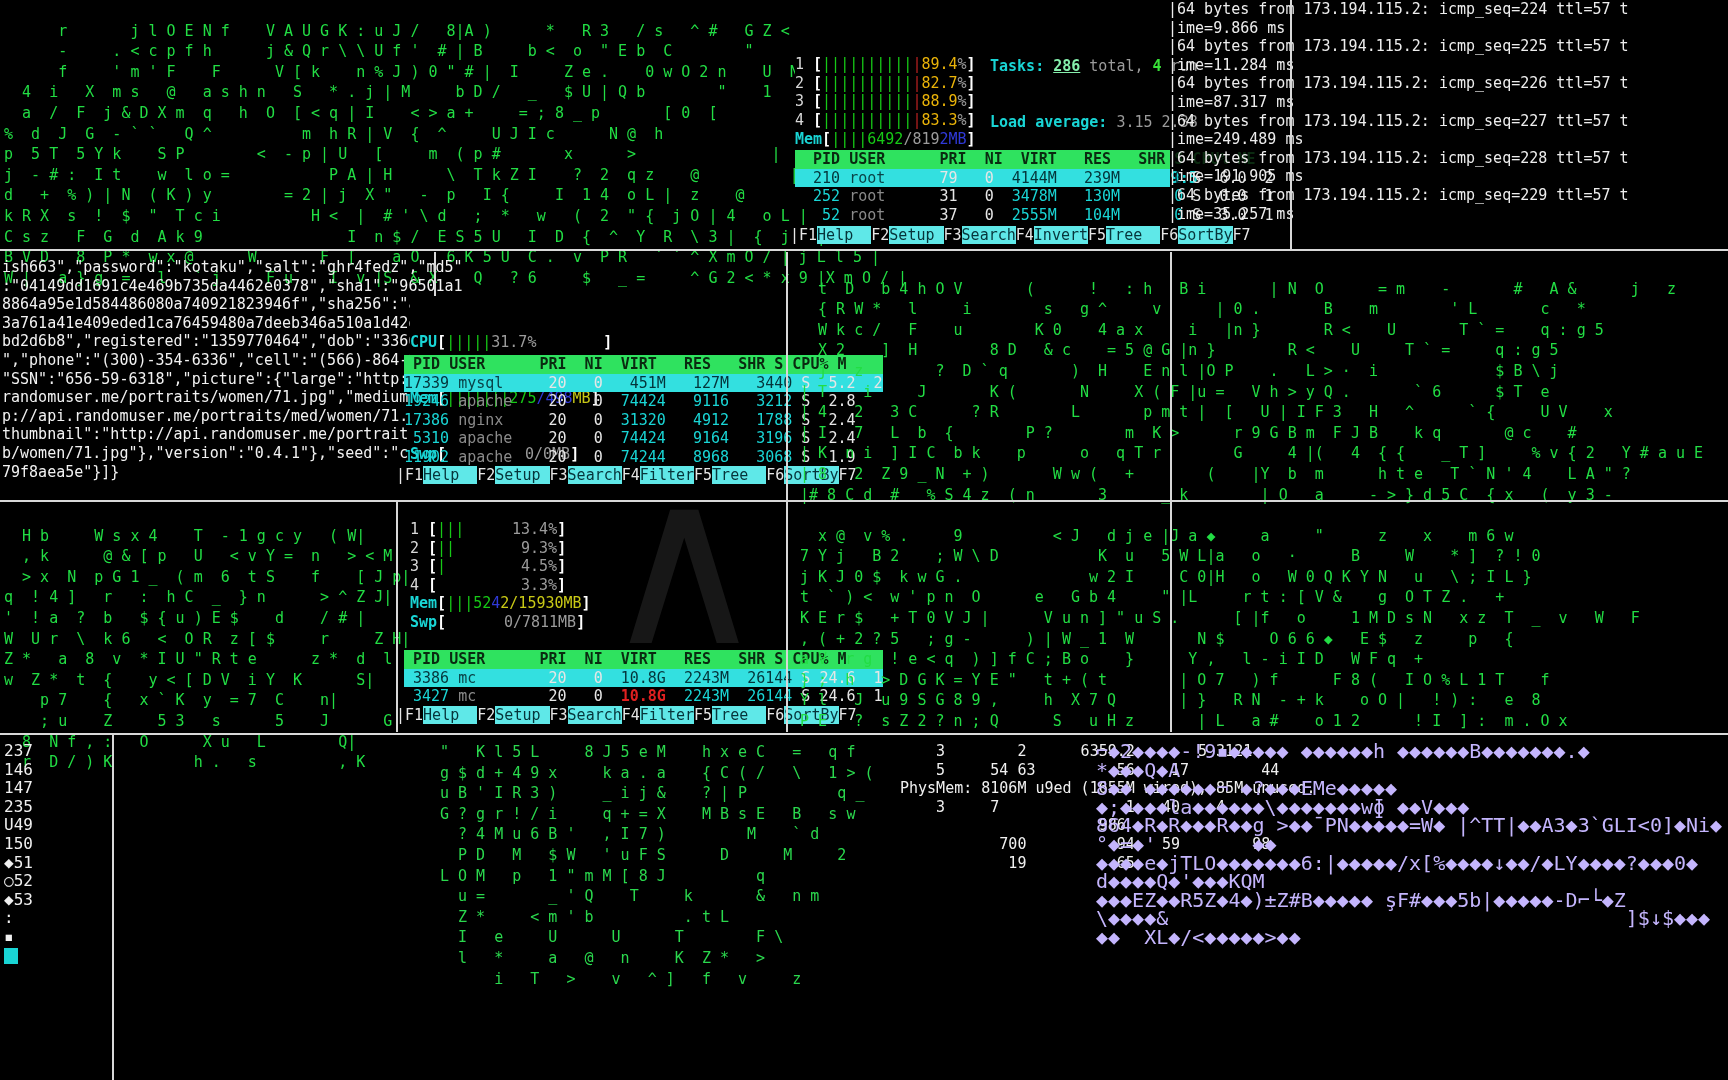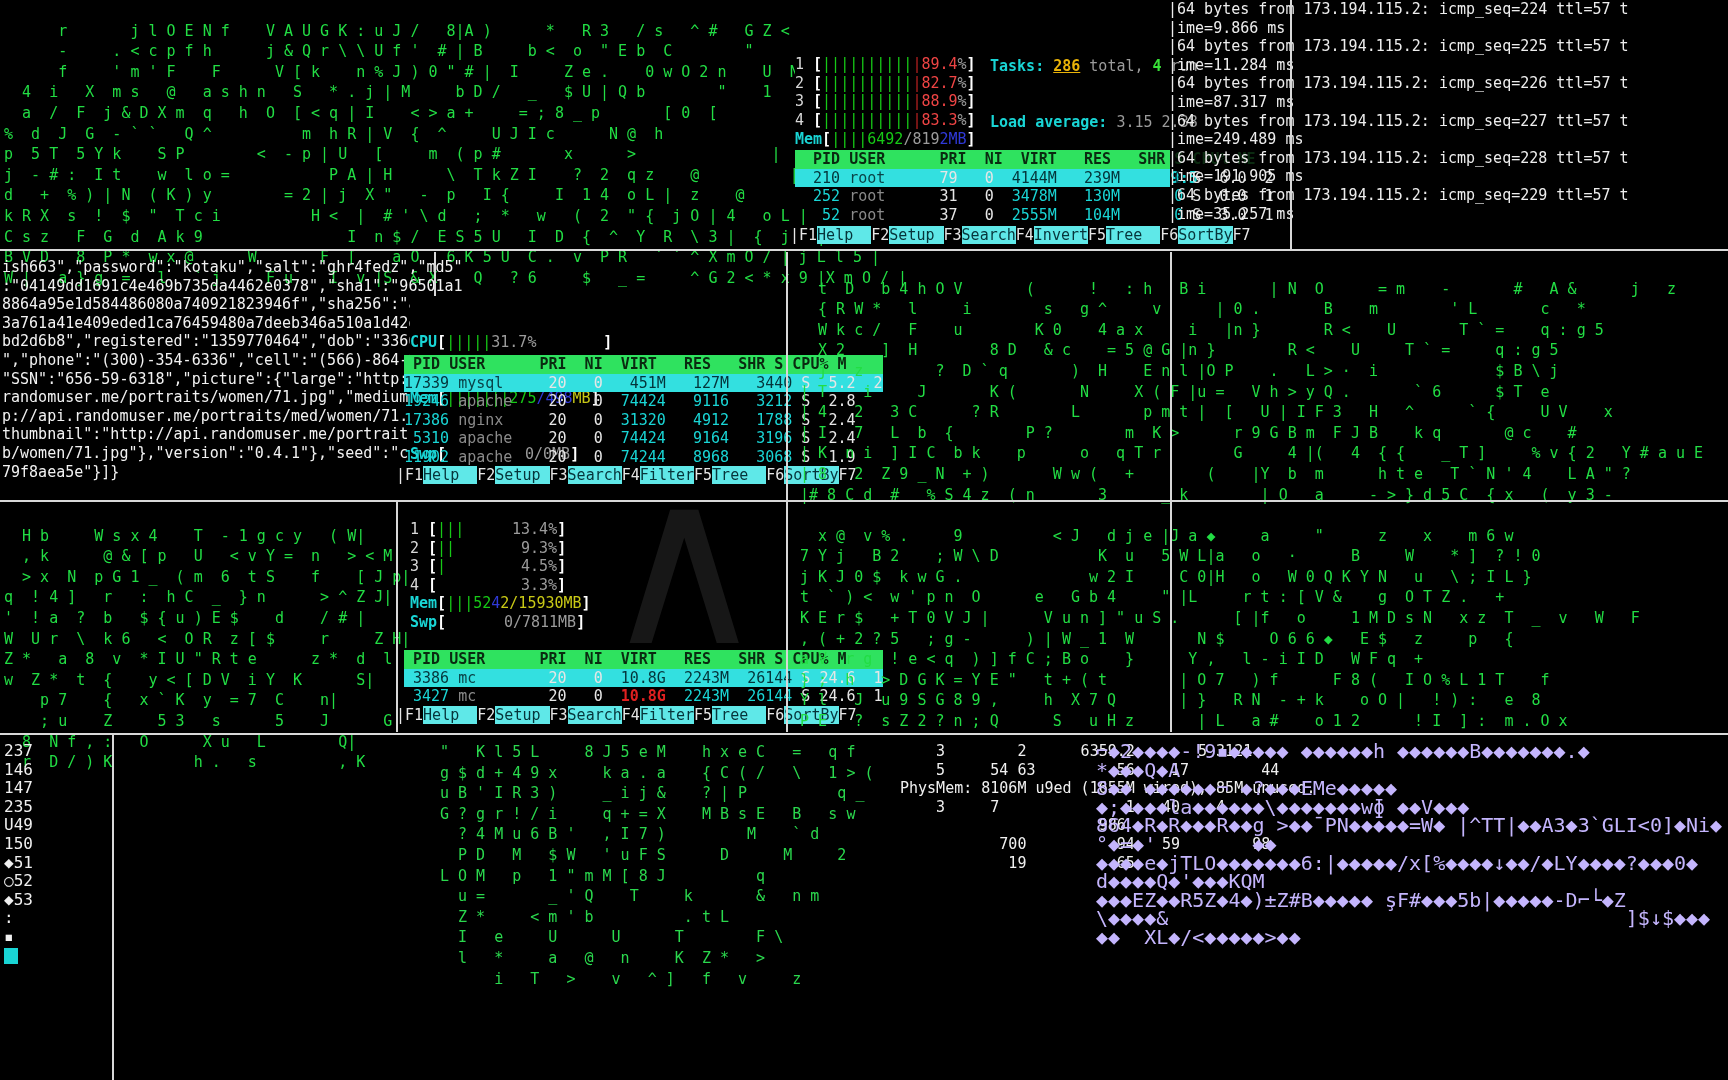--- a/index.html
+++ b/index.html
@@ -21,24 +21,24 @@
   
   .htop{position:absolute;white-space:pre;font-size:15px;line-height:18.6px;
         background:#000;}
   .htop .lbl{color:#19d5d5;font-weight:bold;}
   .htop .brk{color:#ffffff;font-weight:bold;}
   .htop .bar-g{color:#16c916;}
   .htop .bar-r{color:#b42020;}
   .htop .bar-b{color:#2f39d8;}
   .htop .bar-y{color:#c9c916;}
   .htop .pct{color:#9b9b9b;}
-  .htop .pctr{color:#ef4444;}
+  .htop .pctr{color:#eab308;}
   .htop .num{color:#d8d8d8;}
   .htop .cy{color:#19d5d5;}
-  .htop .wb{color:#eab308;font-weight:bold;text-decoration:underline;}
+  .htop .wb{color:#86efac;font-weight:bold;text-decoration:underline;}
   .htop .gb{color:#38e038;font-weight:bold;}
   .htop .gy{color:#9b9b9b;margin-top:8px;}
 
   .thead{background:#2fe25f;color:#0a2a10;font-weight:bold;white-space:pre;
          font-size:15px;line-height:18.6px;}
   .trow{white-space:pre;font-size:15px;line-height:18.6px;color:#19d5d5;}
   .trow.sel{background:#33e0e0;color:#04343a;}
   .trow .usr{color:#8a8a8a;}
   .trow .usr-s{color:#0a4348;}
   .trow .w{color:#e6e6e6;}

